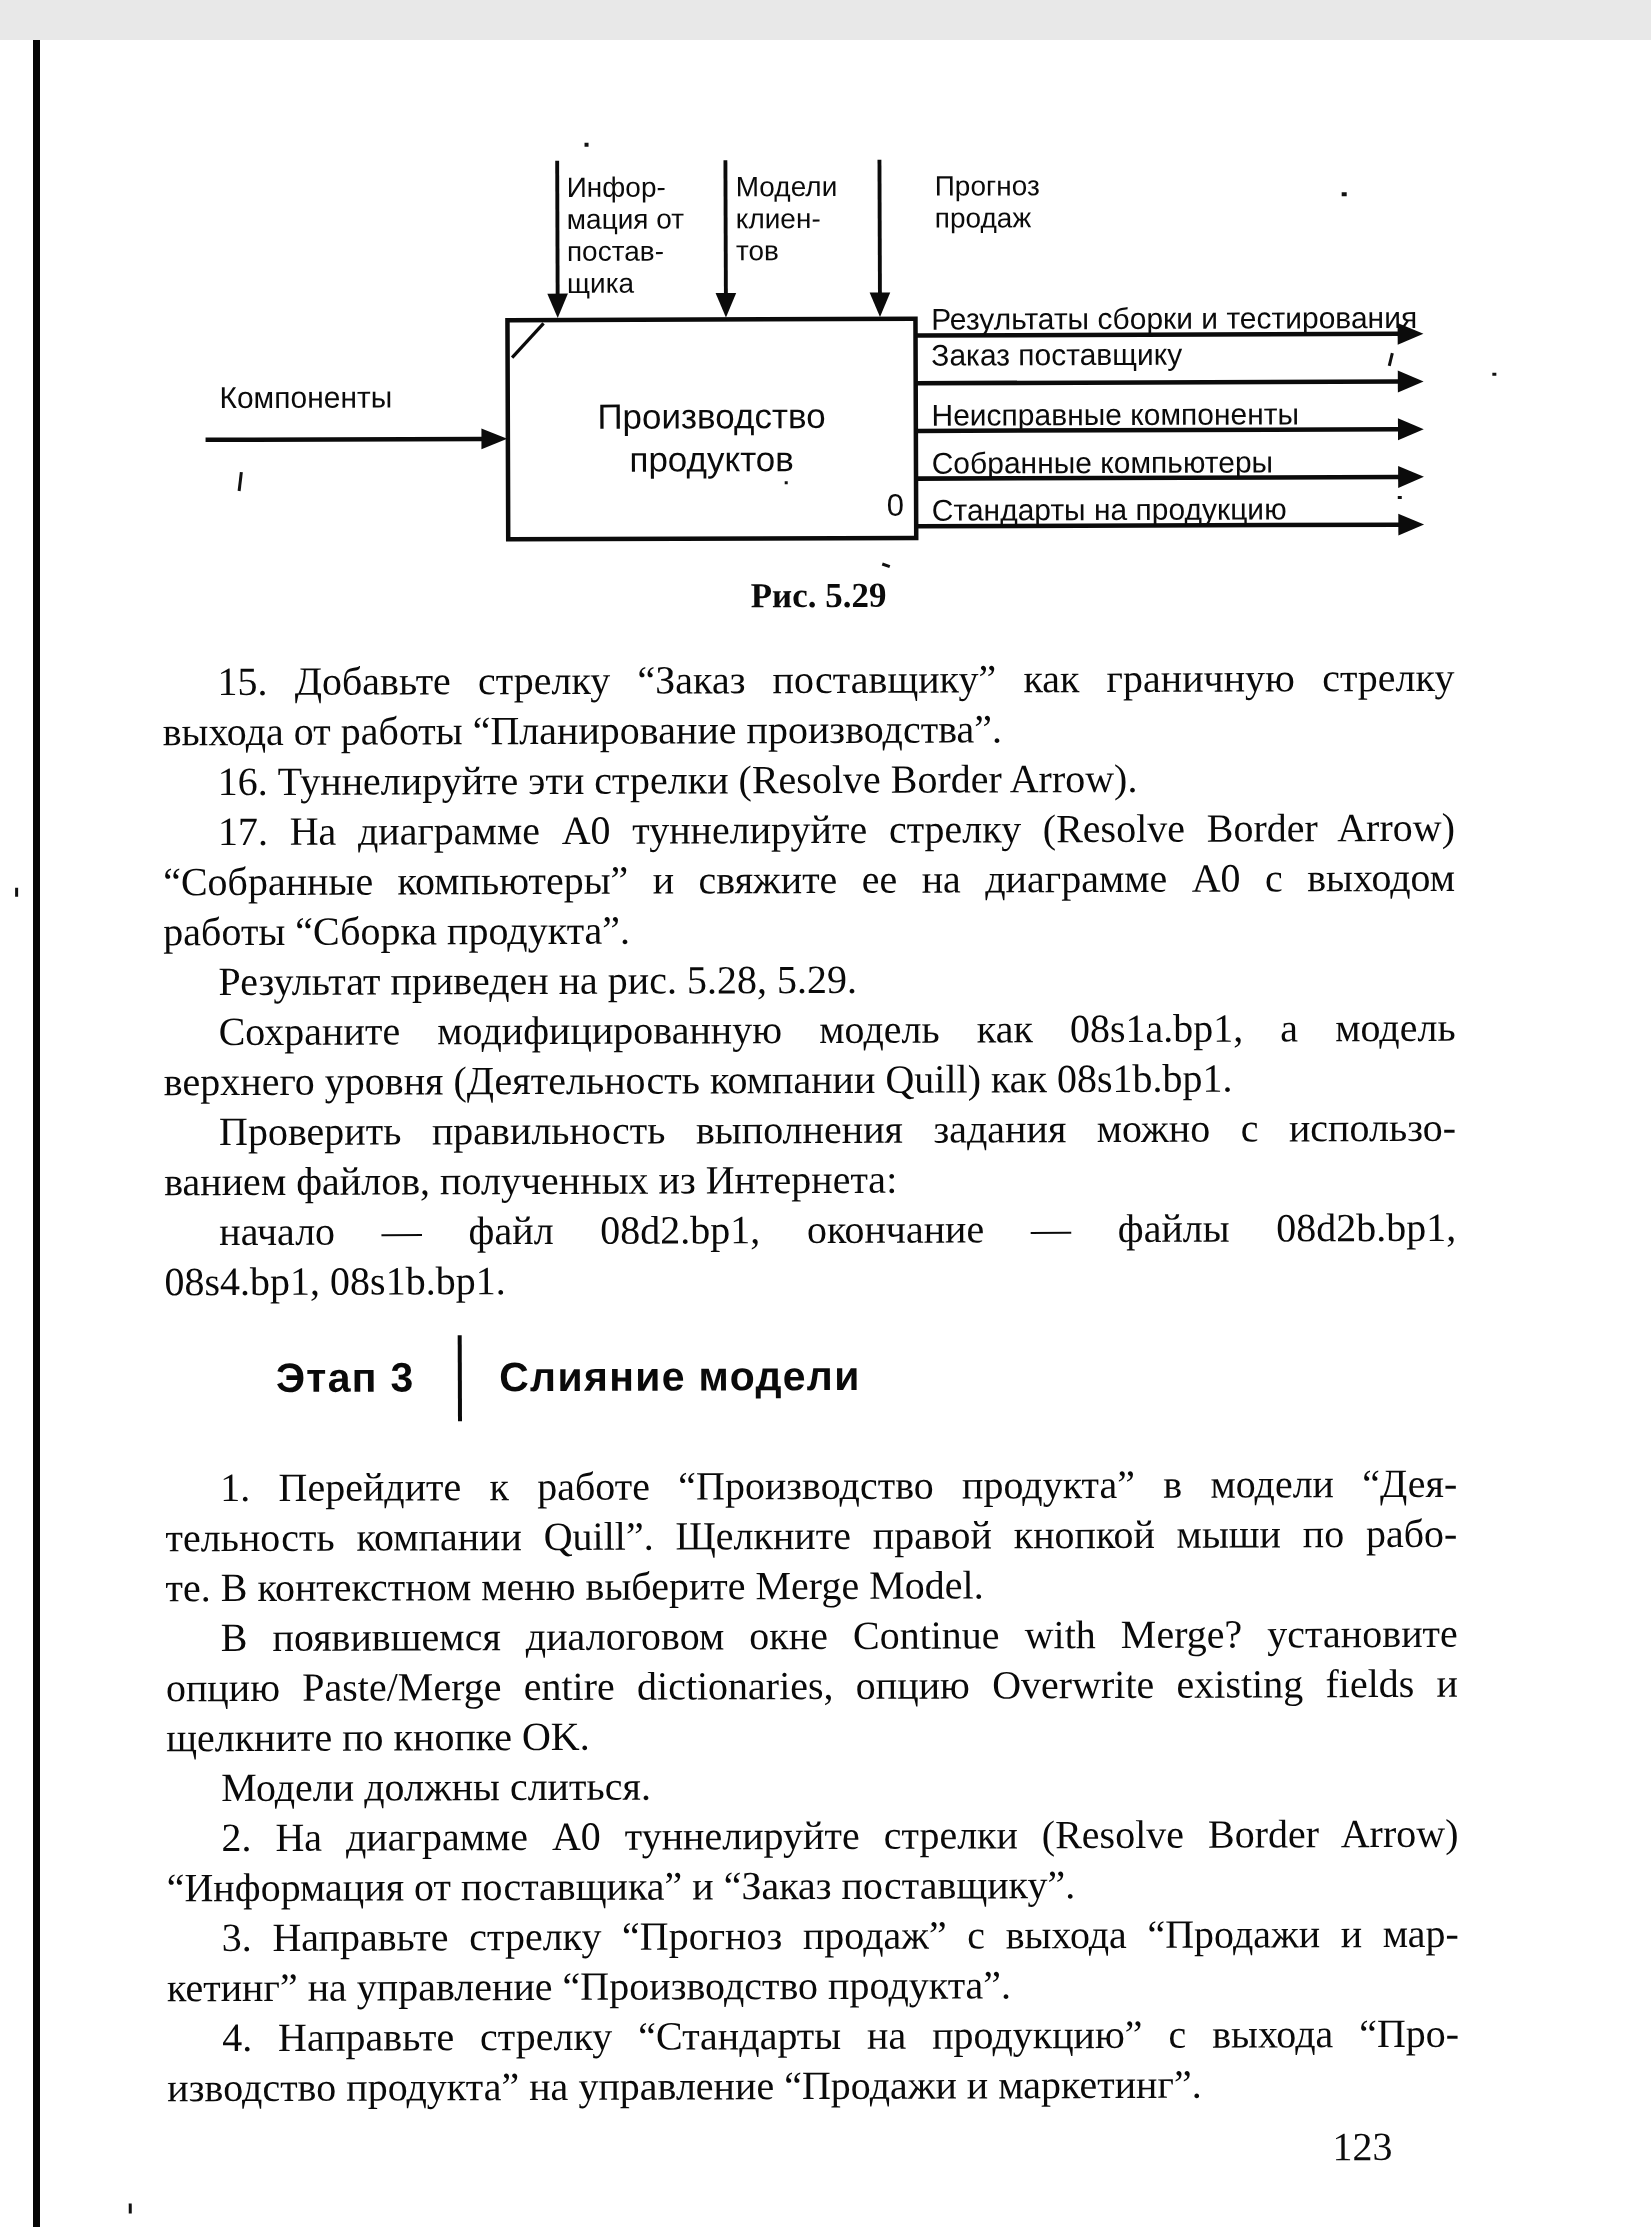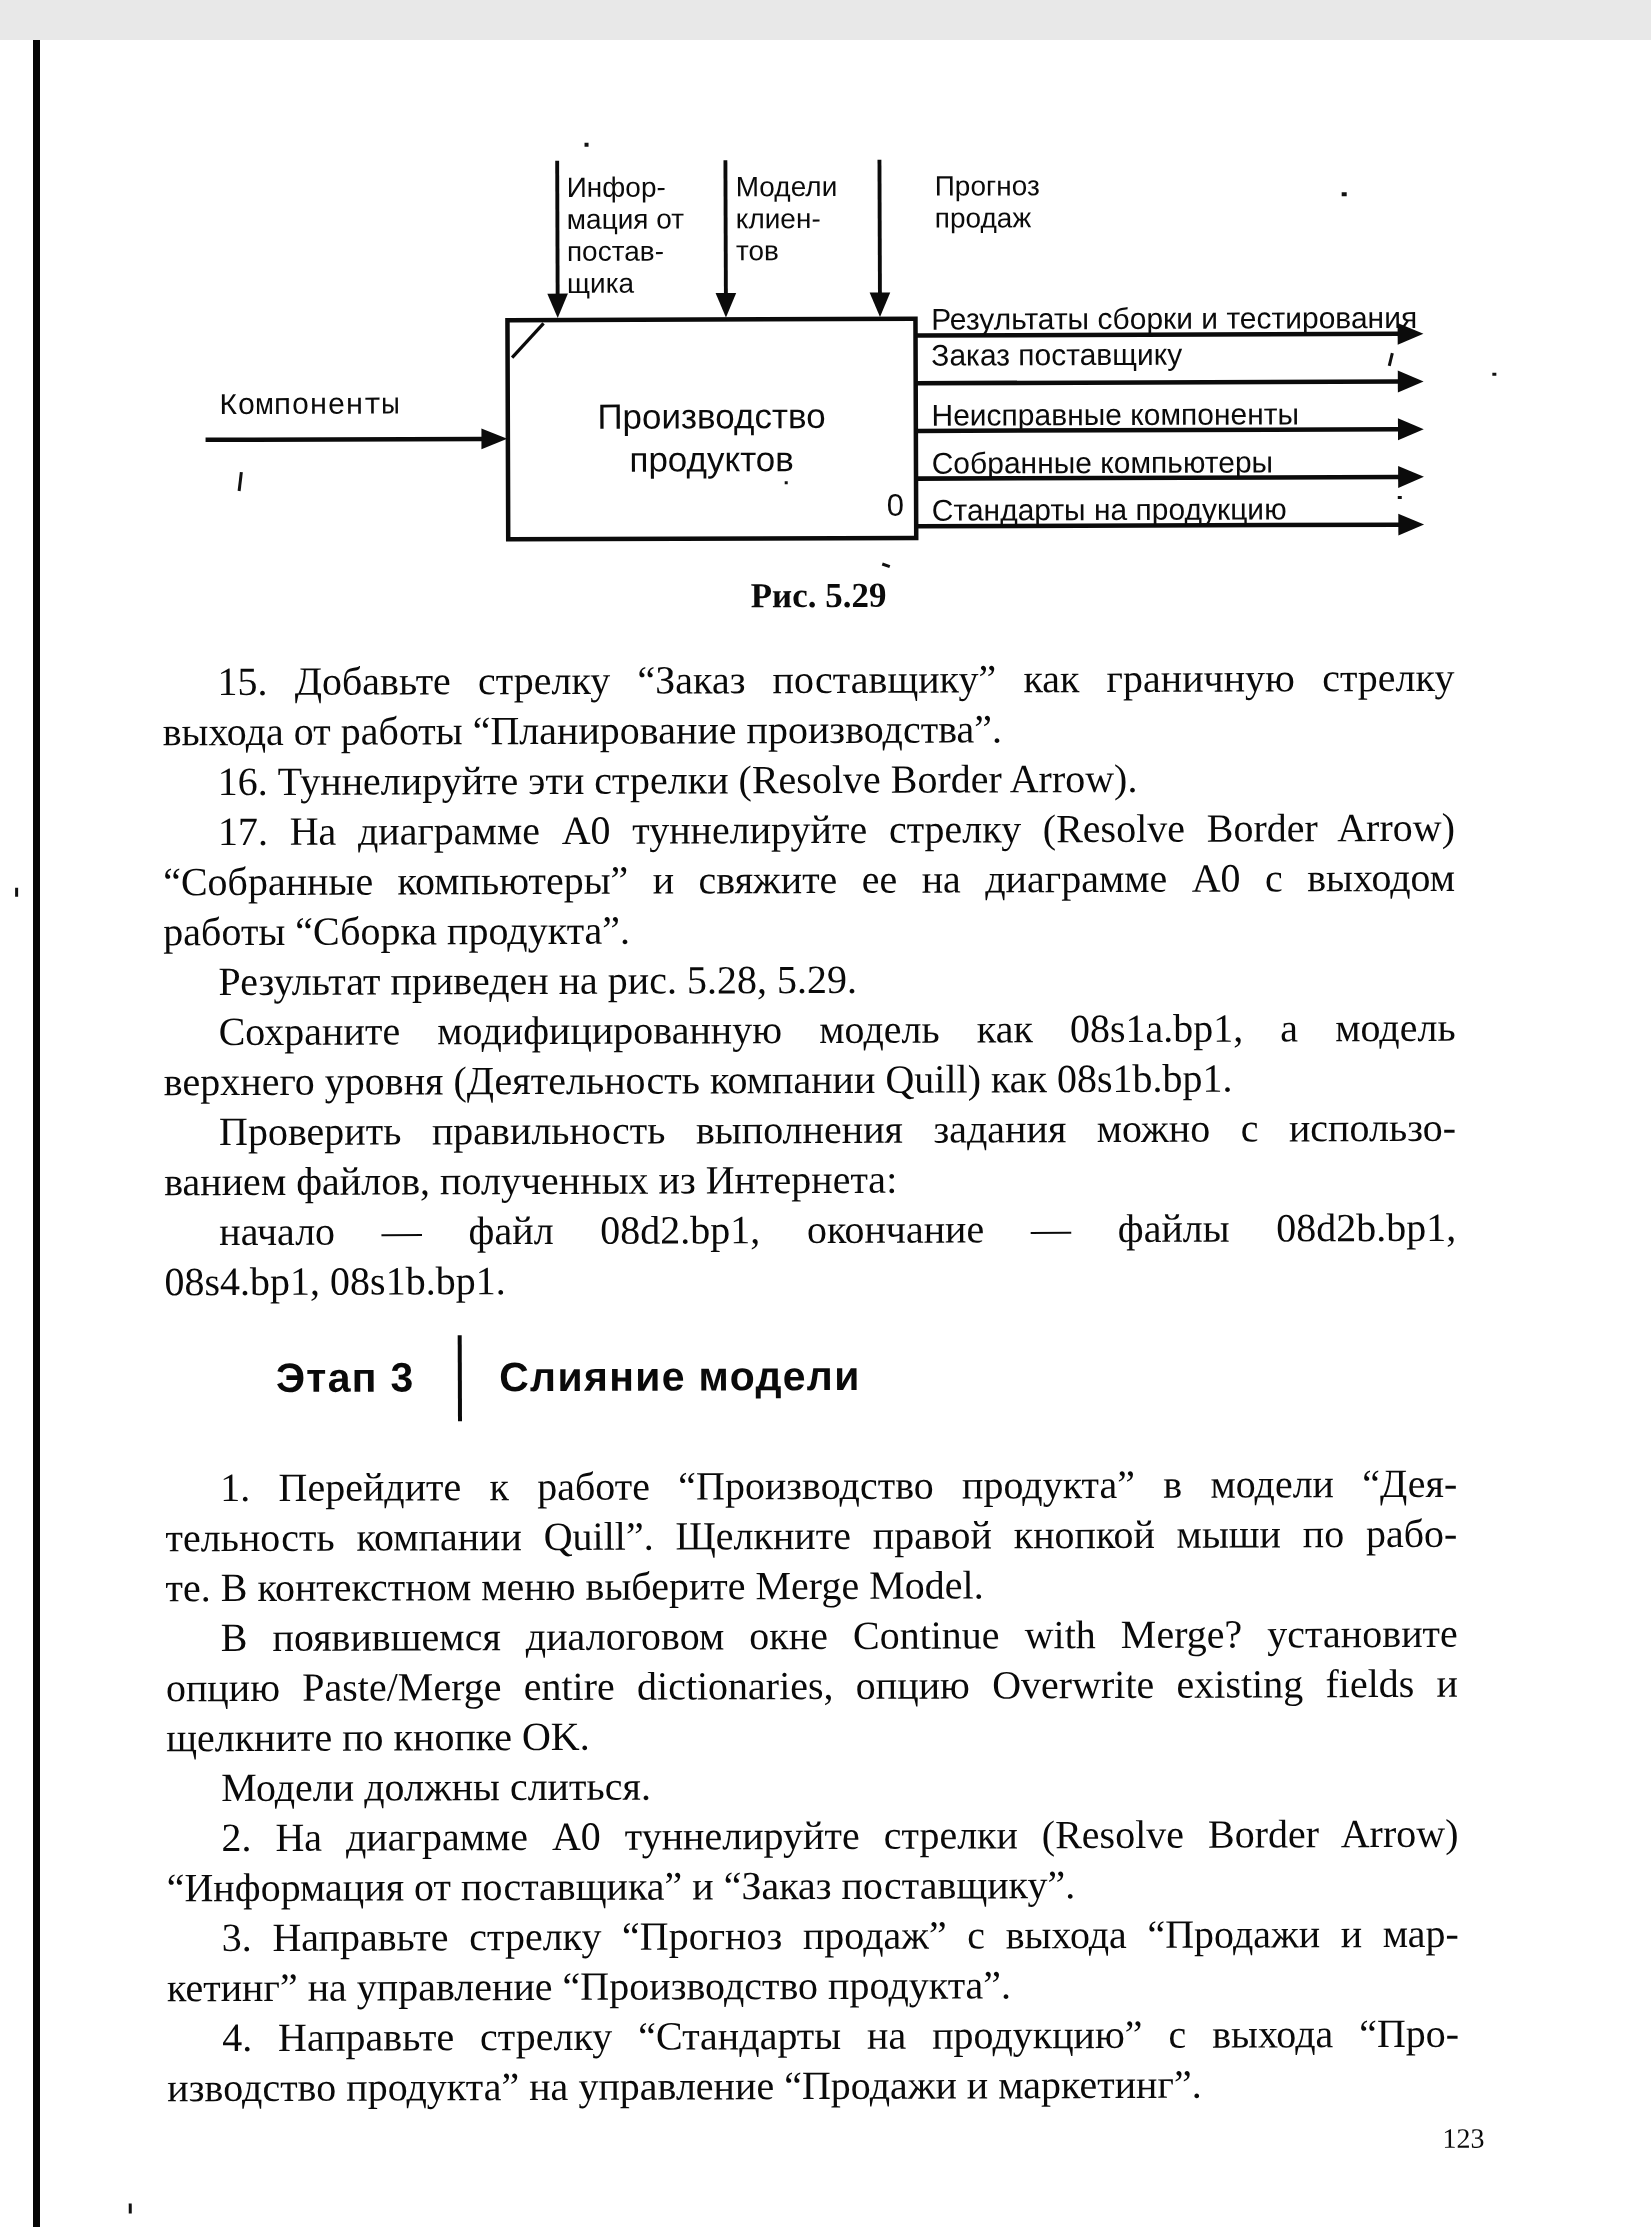--- a/index.html
+++ b/index.html
@@ -58,22 +58,22 @@
   
   .heading{
     position:absolute;left:275px;top:1292px;height:89px;
     display:flex;align-items:center;
     font-family:"Liberation Sans","DejaVu Sans",sans-serif;
     font-weight:bold;font-size:41px;letter-spacing:1.3px;color:#0a0a0a;
   }
   .hbar{width:4.5px;height:86px;background:#0a0a0a;margin:0 37px 0 43px;}
 
   .pagenum{
-    position:absolute;left:1439px;top:2085px;
-    font-family:"Liberation Serif","DejaVu Serif",serif;font-size:28px;
+    position:absolute;left:1329px;top:2085px;
+    font-family:"Liberation Serif","DejaVu Serif",serif;font-size:40px;
   }
 
   
   .art{position:absolute;background:#111;}
 </style>
 </head>
 <body>
 
 <div class="page">
   <div class="edge-left"></div>
@@ -130,21 +130,21 @@
       <div class="diag-label" style="left:570px;top:131px;">Инфор-
 мация от
 постав-
 щика</div>
       <div class="diag-label" style="left:739px;top:131px;">Модели
 клиен-
 тов</div>
       <div class="diag-label" style="left:938px;top:131px;">Прогноз
 продаж</div>
 
-      <div class="diag-label comp-label" style="left:222px;top:348px;font-family:Liberation Mono, monospace;">Компоненты</div>
+      <div class="diag-label comp-label" style="left:222px;top:340px;">Компоненты</div>
 
       <div class="box-title">Производство
 продуктов</div>
       <div class="box-zero">0</div>
 
       <div class="diag-label out-label" style="left:934px;top:264px;">Результаты сборки и тестирования</div>
       <div class="diag-label out-label" style="left:934px;top:300px;">Заказ поставщику</div>
       <div class="diag-label out-label" style="left:934px;top:360px;">Неисправные компоненты</div>
       <div class="diag-label out-label" style="left:934px;top:408px;">Собранные компьютеры</div>
       <div class="diag-label out-label" style="left:934px;top:455px;">Стандарты на продукцию</div>

